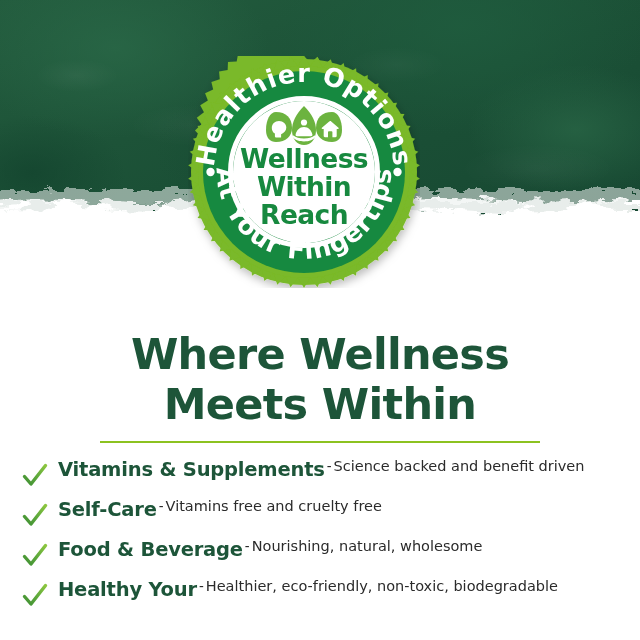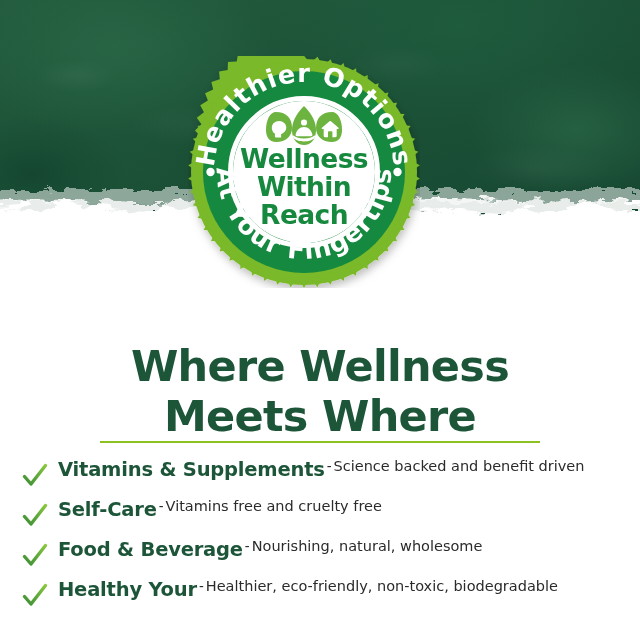--- a/index.html
+++ b/index.html
@@ -78,21 +78,20 @@
     left: 0;
     top: 330px;
     width: 640px;
     text-align: center;
     color: #1d5539;
     font-family: "DejaVu Sans", sans-serif;
     font-weight: bold;
     font-size: 43px;
     line-height: 1.16;
     letter-spacing: -0.7px;
-    margin-top: 12px;
   }
   .headline .l2 { display: block; }
 
   
   .divider {
     position: absolute;
     left: 100px;
     top: 441px;
     width: 440px;
     height: 2px;
@@ -301,21 +300,21 @@
       <g font-family="'DejaVu Sans', sans-serif" font-weight="bold" fill="#17893f" text-anchor="middle">
         <text x="116" y="112" font-size="26.5" letter-spacing="-0.6">Wellness</text>
         <text x="116" y="140" font-size="26.5" letter-spacing="-0.6">Within</text>
         <text x="116" y="168" font-size="26.5" letter-spacing="-0.6">Reach</text>
       </g>
     </svg>
   </div>
 
   <div class="headline">
     <span class="l1">Where Wellness</span>
-    <span class="l2">Meets Where</span>
+    <span class="l2">Meets Within</span>
   </div>
 
   <div class="divider"></div>
 
   <div class="benefits">
   <div class="benefit-row">
     <span class="check-icon">
       <svg width="26" height="26" viewBox="0 0 26 26">
         <defs>
           <linearGradient id="chk0" x1="0" y1="1" x2="1" y2="0">

